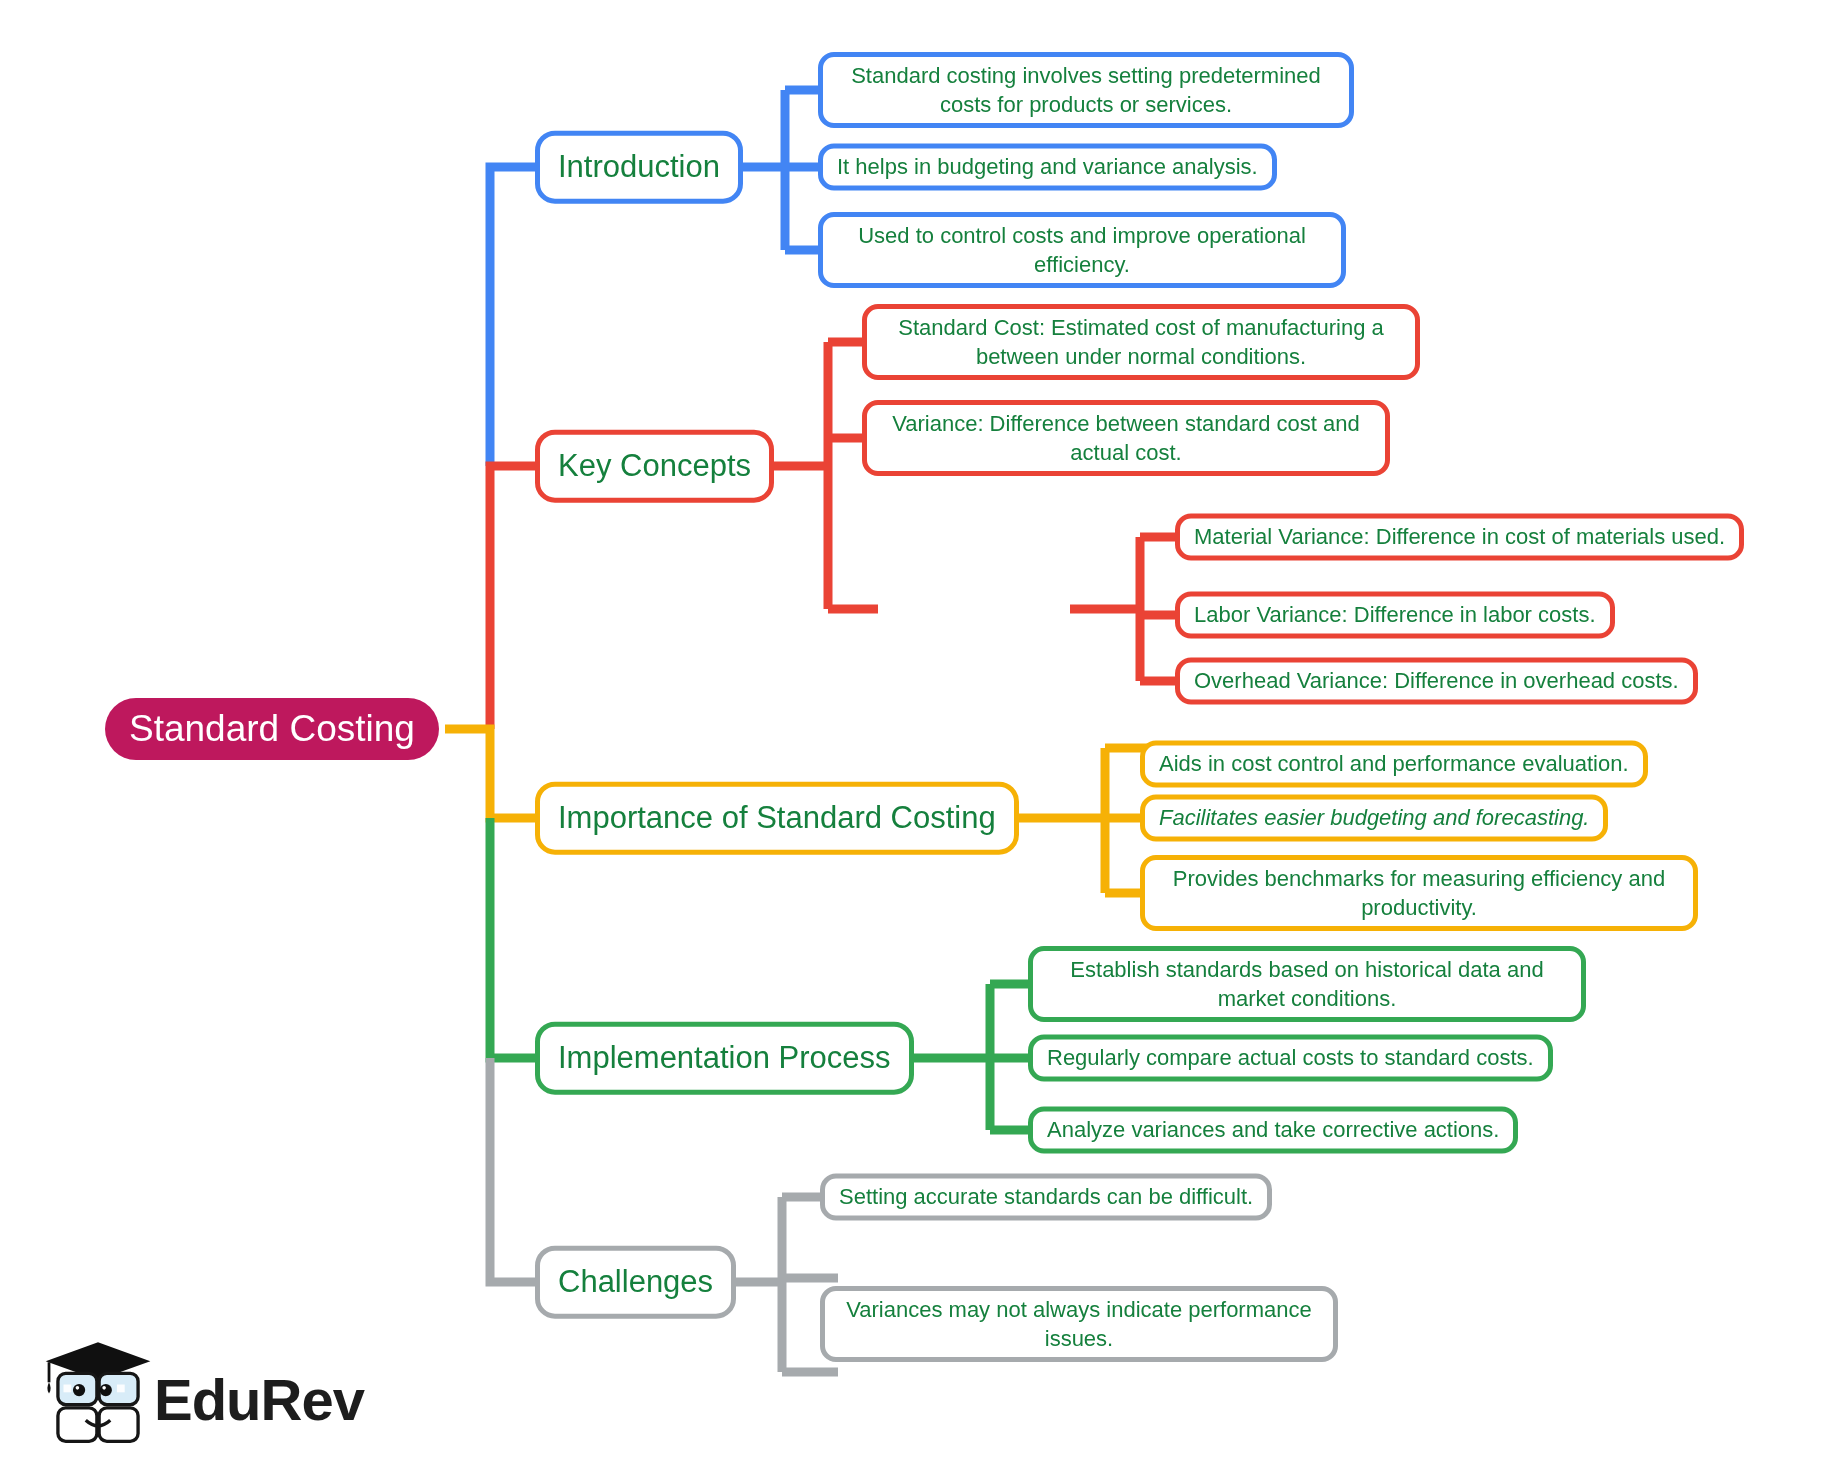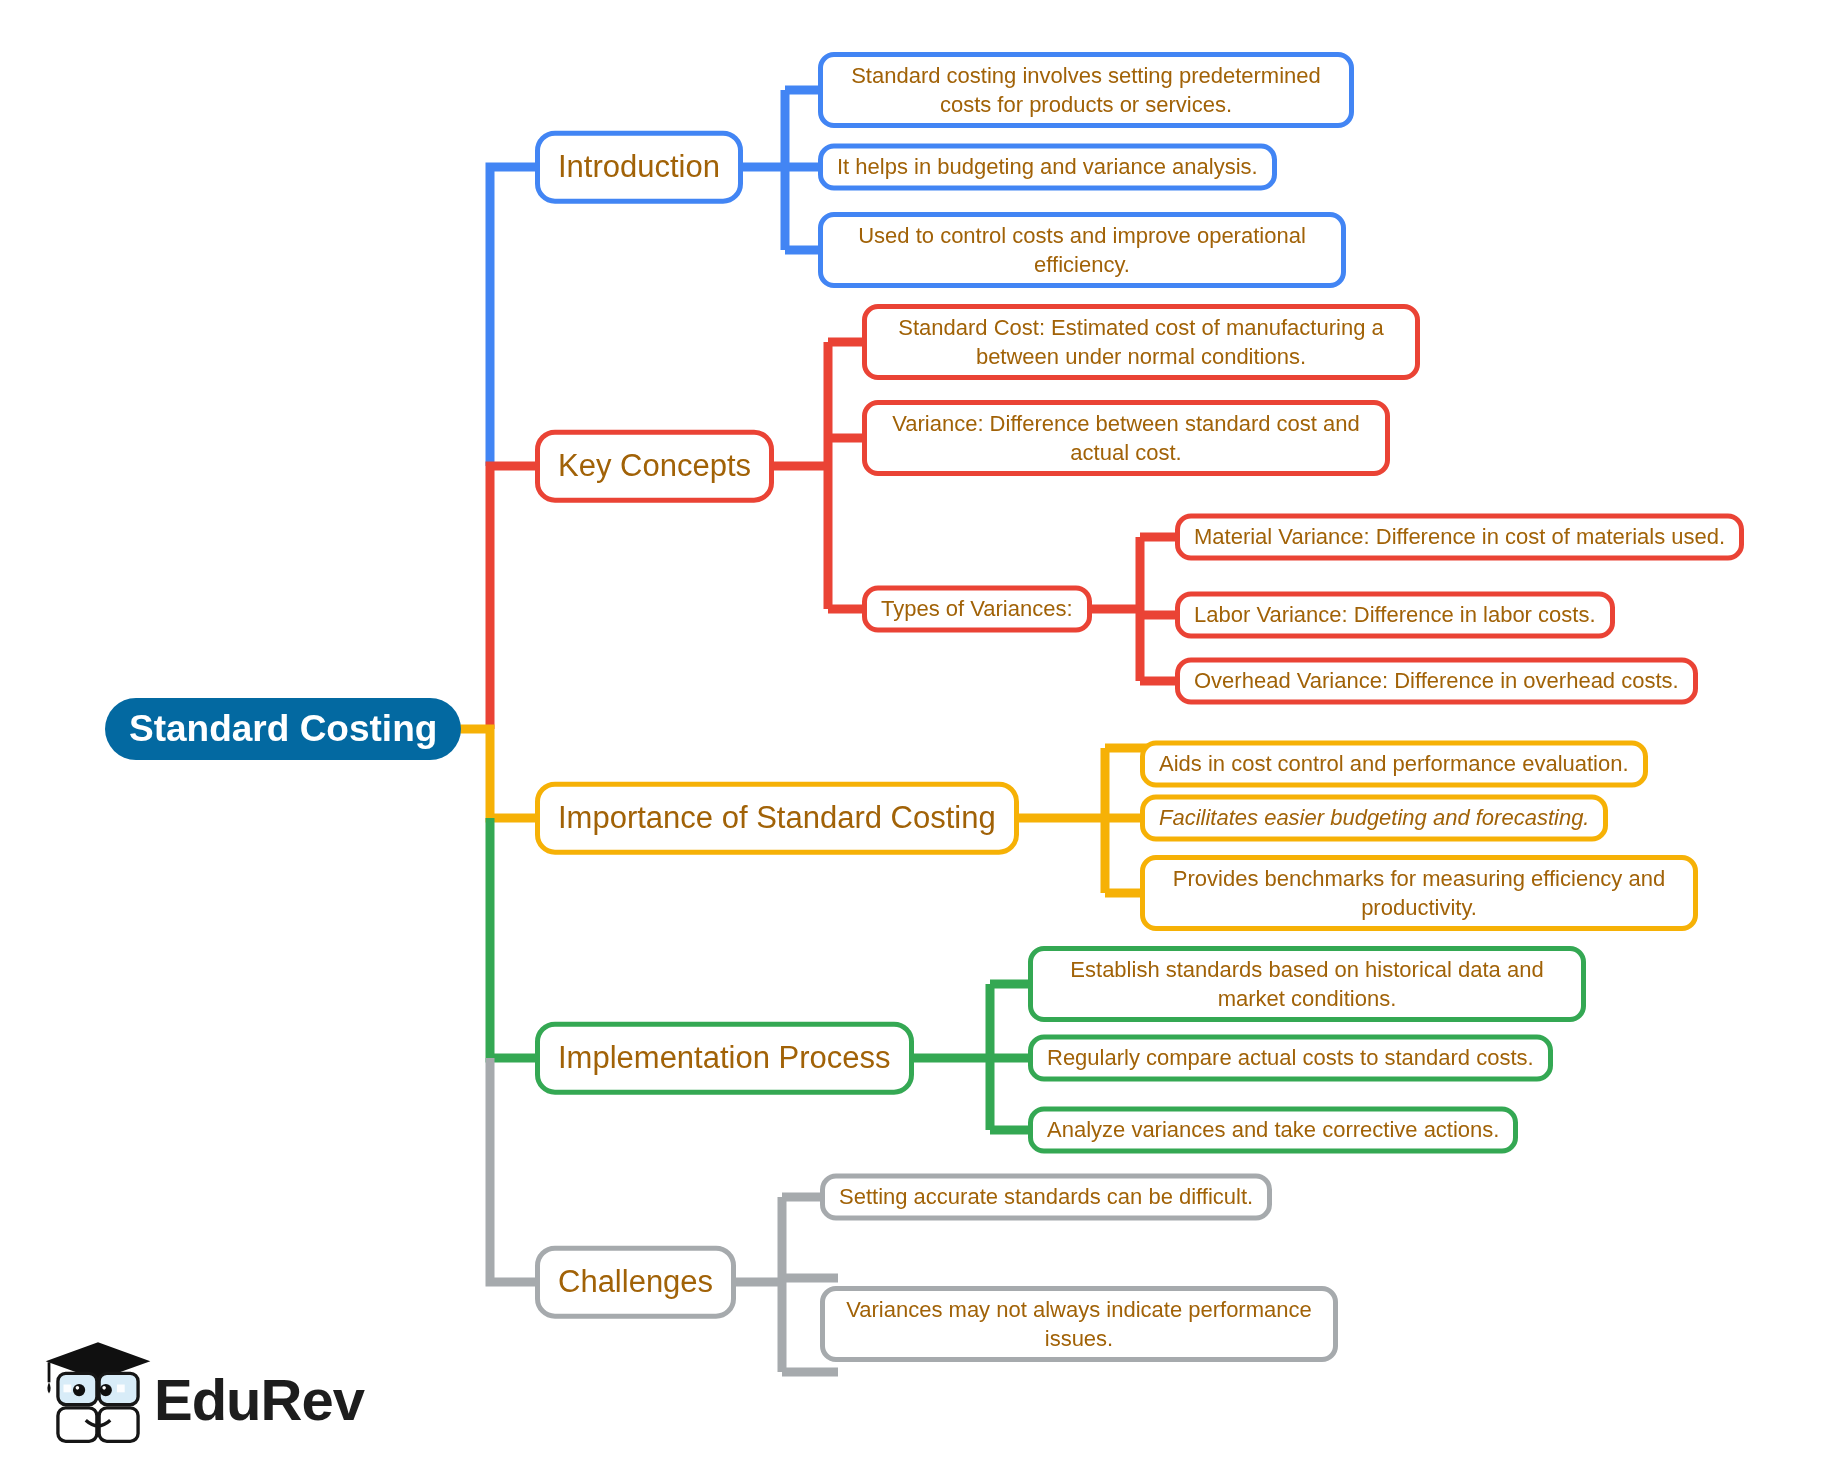--- a/index.html
+++ b/index.html
@@ -3,24 +3,24 @@
 <meta charset="utf-8">
 <style>
   html,body{margin:0;padding:0;background:#ffffff;}
   .stage{
     position:relative;width:1823px;height:1460px;overflow:hidden;
     font-family:"Liberation Sans",sans-serif;background:#ffffff;
   }
   svg.connectors{position:absolute;left:0;top:0;z-index:0;}
   .node{
     position:absolute;z-index:1;transform:translateY(-50%);
-    background:#ffffff;color:#a16207;text-align:center;box-sizing:border-box;
+    background:#ffffff;color:#15803d;text-align:center;box-sizing:border-box;
   }
   .central{
-    background:#0369a1;color:#ffffff;font-weight:bold;font-size:37px;
+    background:#be185d;color:#ffffff;font-weight:normal;font-size:37px;
     padding:10px 24px;border-radius:32px;white-space:nowrap;
   }
   .branch{
     font-size:31px;line-height:1.25;padding:12px 18px;
     border:5px solid #000;border-radius:20px;white-space:nowrap;
   }
   .leaf{
     font-size:22px;line-height:1.32;padding:4px 14px;
     border:5px solid #000;border-radius:16px;width:max-content;
   }
@@ -56,21 +56,20 @@
   <div class="node central" style="left:105px;top:729px;">Standard Costing</div>
 
   <div class="node branch c-blue" style="left:535px;top:167px;">Introduction</div>
   <div class="node leaf c-blue" style="left:818px;top:90px;max-width:536px;">Standard costing involves setting predetermined costs for products or services.</div>
   <div class="node leaf c-blue" style="left:818px;top:167px;">It helps in budgeting and variance analysis.</div>
   <div class="node leaf c-blue" style="left:818px;top:250px;max-width:528px;">Used to control costs and improve operational efficiency.</div>
 
   <div class="node branch c-red" style="left:535px;top:466px;">Key Concepts</div>
   <div class="node leaf c-red" style="left:862px;top:342px;max-width:558px;">Standard Cost: Estimated cost of manufacturing a between under normal conditions.</div>
   <div class="node leaf c-red" style="left:862px;top:438px;max-width:528px;">Variance: Difference between standard cost and actual cost.</div>
-  <div class="node leaf c-red" style="left:862px;top:609px;">Types of Variances:</div>
   <div class="node leaf c-red" style="left:1175px;top:537px;max-width:580px;">Material Variance: Difference in cost of materials used.</div>
   <div class="node leaf c-red" style="left:1175px;top:615px;">Labor Variance: Difference in labor costs.</div>
   <div class="node leaf c-red" style="left:1175px;top:681px;">Overhead Variance: Difference in overhead costs.</div>
 
   <div class="node branch c-yellow" style="left:535px;top:818px;">Importance of Standard Costing</div>
   <div class="node leaf c-yellow" style="left:1140px;top:764px;">Aids in cost control and performance evaluation.</div>
   <div class="node leaf c-yellow" style="left:1140px;top:818px;font-style:italic;">Facilitates easier budgeting and forecasting.</div>
   <div class="node leaf c-yellow" style="left:1140px;top:893px;max-width:558px;">Provides benchmarks for measuring efficiency and productivity.</div>
 
   <div class="node branch c-green" style="left:535px;top:1058px;">Implementation Process</div>

